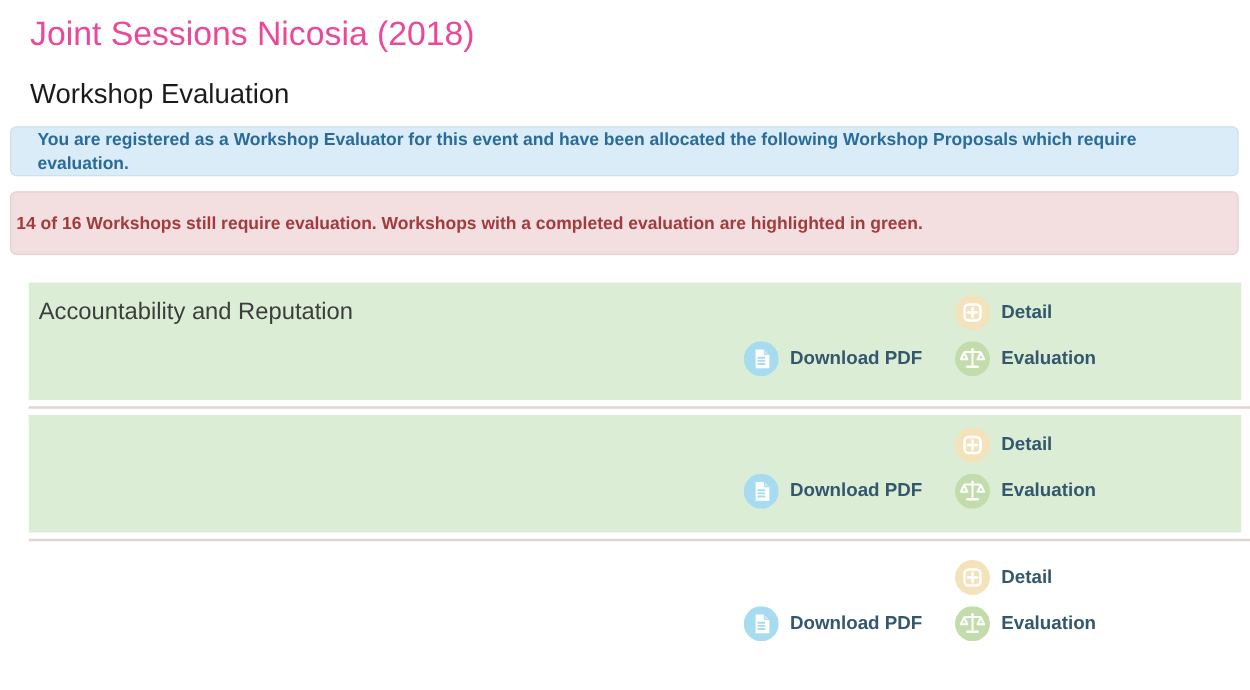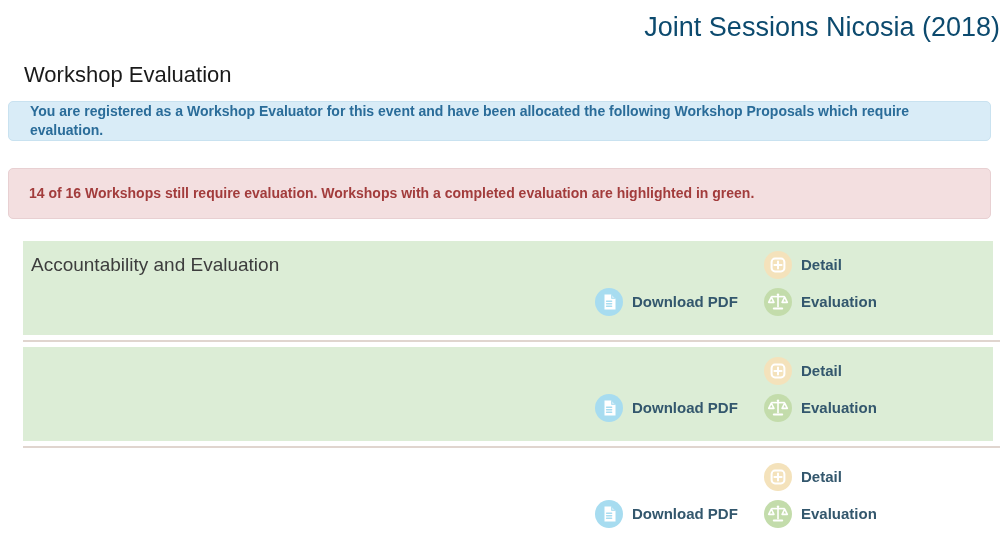--- a/index.html
+++ b/index.html
@@ -11,39 +11,39 @@
     --separator:#e0d5cf;
   }
   *{box-sizing:border-box;}
   html,body{margin:0;padding:0;}
   body{
     width:1000px;height:552px;overflow:hidden;background:#fff;
     font-family:"Liberation Sans","DejaVu Sans",sans-serif;
     -webkit-font-smoothing:antialiased;
   }
   .page-title{
-    font-size:27px;font-weight:400;color:#0c4a6e;
-    margin:12px 0 0 24px;line-height:30px;text-align:right;
+    font-size:27px;font-weight:400;color:#ec4899;
+    margin:12px 0 0 24px;line-height:30px;
   }
   .page-subtitle{
     font-size:22px;font-weight:400;color:#1a1a1a;
     margin:20px 0 0 24px;line-height:26px;
   }
   .alert{
     margin:13px 9px 0 8px;border-radius:5px;
     font-size:14px;font-weight:bold;line-height:19px;
     padding:0 21px;
   }
   .alert-info{
     background:var(--info-bg);border:1px solid var(--info-border);
     color:var(--info-text);
   }
   .alert-danger{
     background:var(--danger-bg);border:1px solid var(--danger-border);
-    color:var(--danger-text);margin-top:27px;padding:15px 20px;
+    color:var(--danger-text);margin-top:12px;padding:15px 4px;
   }
   .cards{margin:22px 7px 0 23px;}
   .card{
     position:relative;height:94px;padding:12px 8px;background:#fff;
   }
   .card.highlight{background:var(--highlight-green);}
   .card-title{
     font-size:19px;font-weight:400;color:#3d3d3d;line-height:24px;
     margin:0;max-width:540px;white-space:nowrap;overflow:hidden;
   }
@@ -69,21 +69,21 @@
 
 <h1 class="page-title">Joint Sessions Nicosia (2018)</h1>
 <h2 class="page-subtitle">Workshop Evaluation</h2>
 
 <div class="alert alert-info">You are registered as a Workshop Evaluator for this event and have been allocated the following Workshop Proposals which require evaluation.</div>
 <div class="alert alert-danger">14 of 16 Workshops still require evaluation. Workshops with a completed evaluation are highlighted in green.</div>
 
 <div class="cards">
 
   <div class="card highlight">
-    <p class="card-title">Accountability and Evaluation</p>
+    <p class="card-title">Accountability and Reputation</p>
     <a class="action action-detail">
       <svg class="icon" viewBox="0 0 28 28">
         <circle cx="14" cy="14" r="14" fill="#f4e2bb"></circle>
         <rect x="7.6" y="7.6" width="12.8" height="12.8" rx="3.4" fill="none" stroke="#fff" stroke-width="2"></rect>
         <path d="M14 10.4v7.2M10.4 14h7.2" stroke="#fff" stroke-width="2" stroke-linecap="round"></path>
       </svg>
       <span class="action-label">Detail</span>
     </a>
     <a class="action action-pdf">
       <svg class="icon" viewBox="0 0 28 28">

